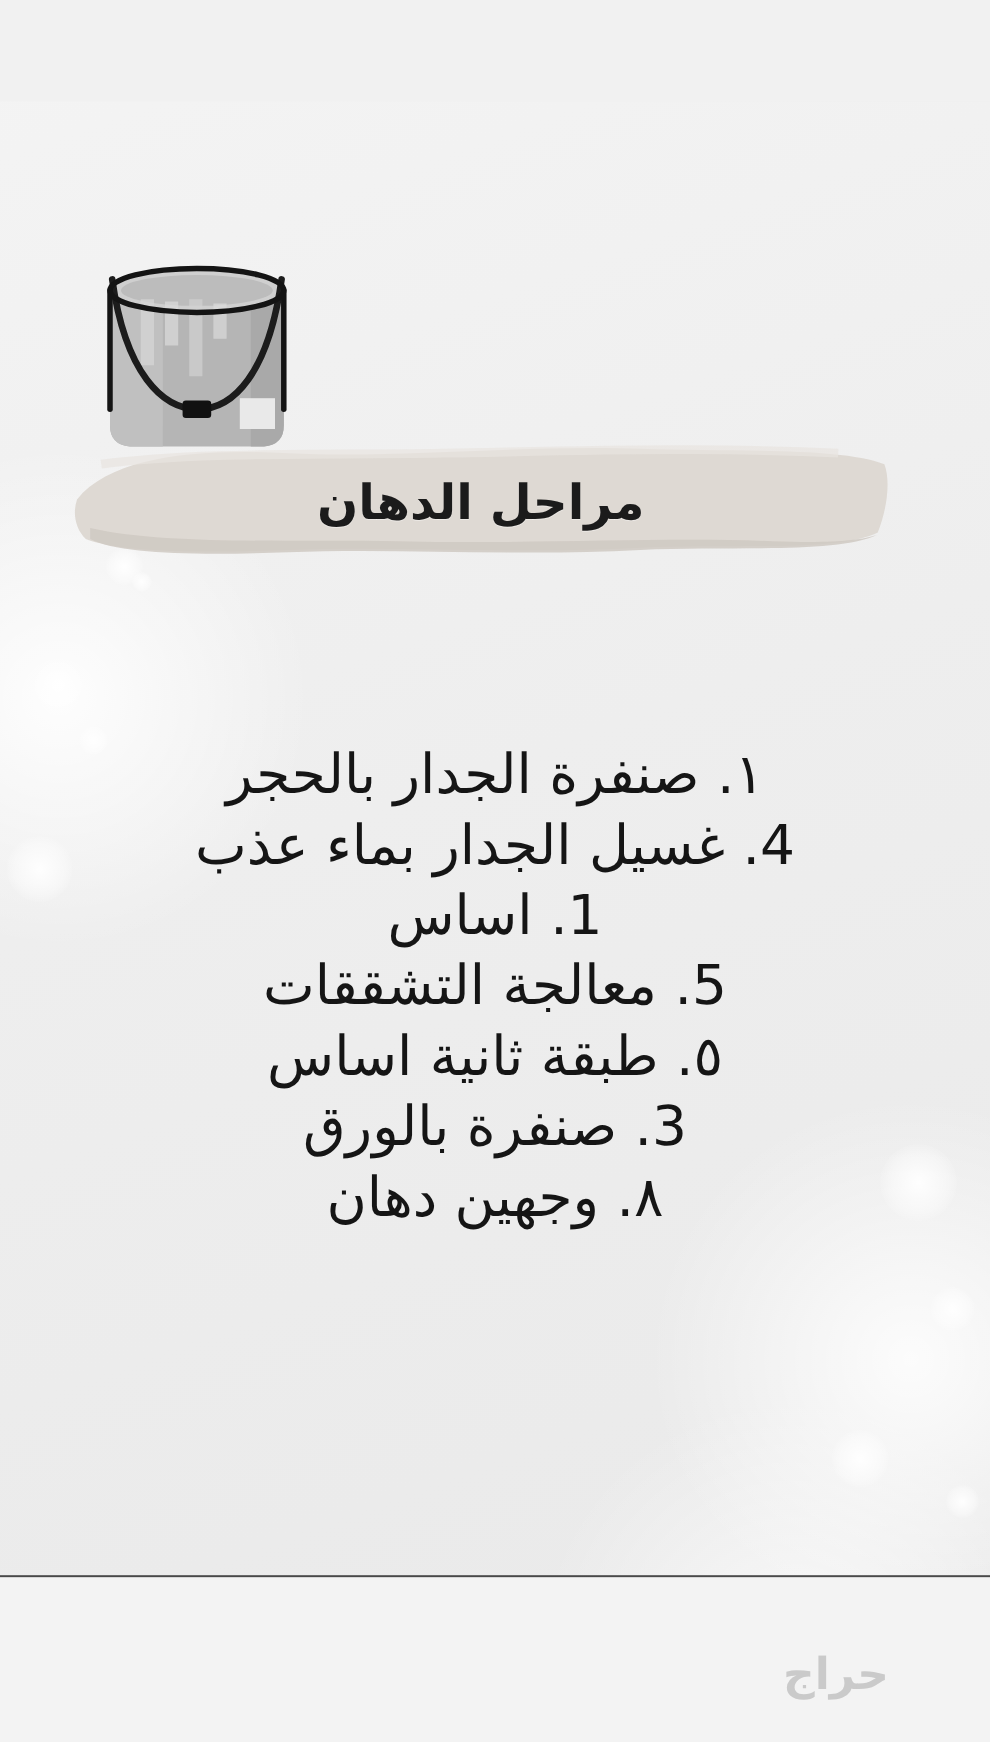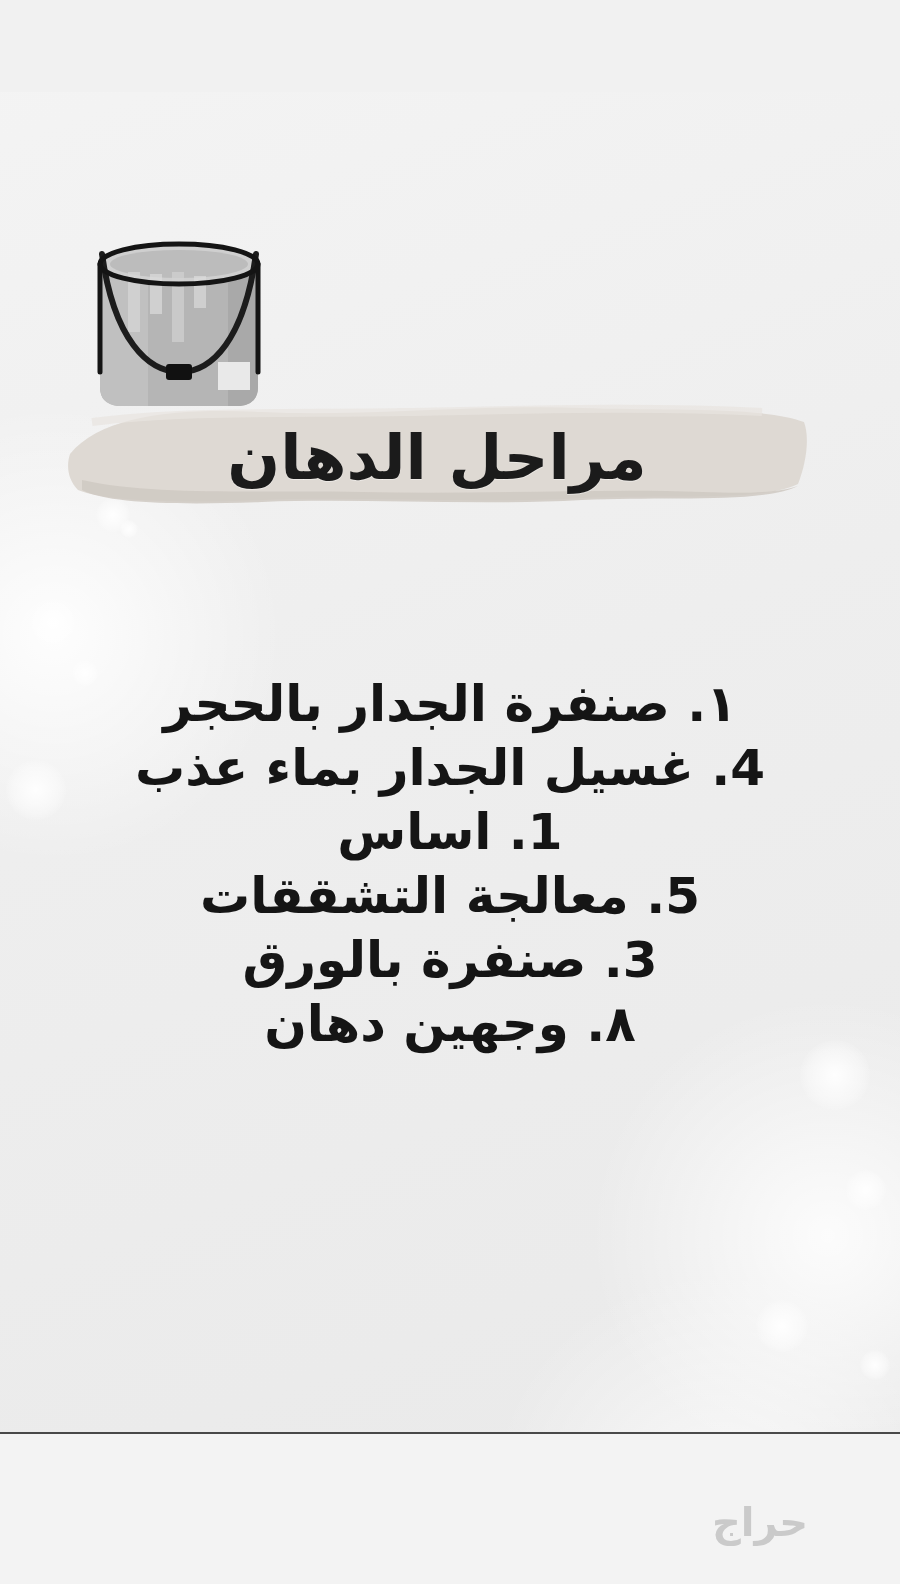--- a/index.html
+++ b/index.html
@@ -77,37 +77,37 @@
     position: absolute;
     inset: 0;
   }
   .title-text {
     position: absolute;
     inset: 0;
     display: flex;
     align-items: center;
     justify-content: center;
     color: #1b1b1b;
-    font-size: 62px;
+    font-size: 44px;
     font-weight: 700;
     letter-spacing: -1px;
     text-shadow: 0 1px 0 rgba(255,255,255,0.4);
   }
 
   
   .steps {
     position: absolute;
     left: 40px;
     top: 672px;
     width: 820px;
     text-align: center;
     color: #151515;
     font-size: 50px;
     line-height: 1.28;
-    font-weight: 700;
+    font-weight: 400;
   }
   .step {
     white-space: nowrap;
   }
 
   
   .watermark {
     position: absolute;
     left: 660px;
     top: 1492px;
@@ -179,20 +179,21 @@
       <path d="M30,30 C120,18 240,22 340,20 C460,18 580,14 700,20" stroke="#e8e4df" stroke-width="8" fill="none" opacity="0.7"></path>
     </svg>
     <div class="title-text">مراحل الدهان</div>
   </div>
 
   <div class="steps">
     <div class="step">١. صنفرة الجدار بالحجر</div>
     <div class="step">4. غسيل الجدار بماء عذب</div>
     <div class="step">1. اساس</div>
     <div class="step">5. معالجة التشققات</div>
+    <div class="step">٥. طبقة ثانية اساس</div>
     <div class="step">3. صنفرة بالورق</div>
     <div class="step">٨. وجهين دهان</div>
   </div>
 
   <div class="bottom-rule"></div>
   <div class="bottom-area"></div>
 
   <div class="watermark">حراج</div>
 
 </div>

